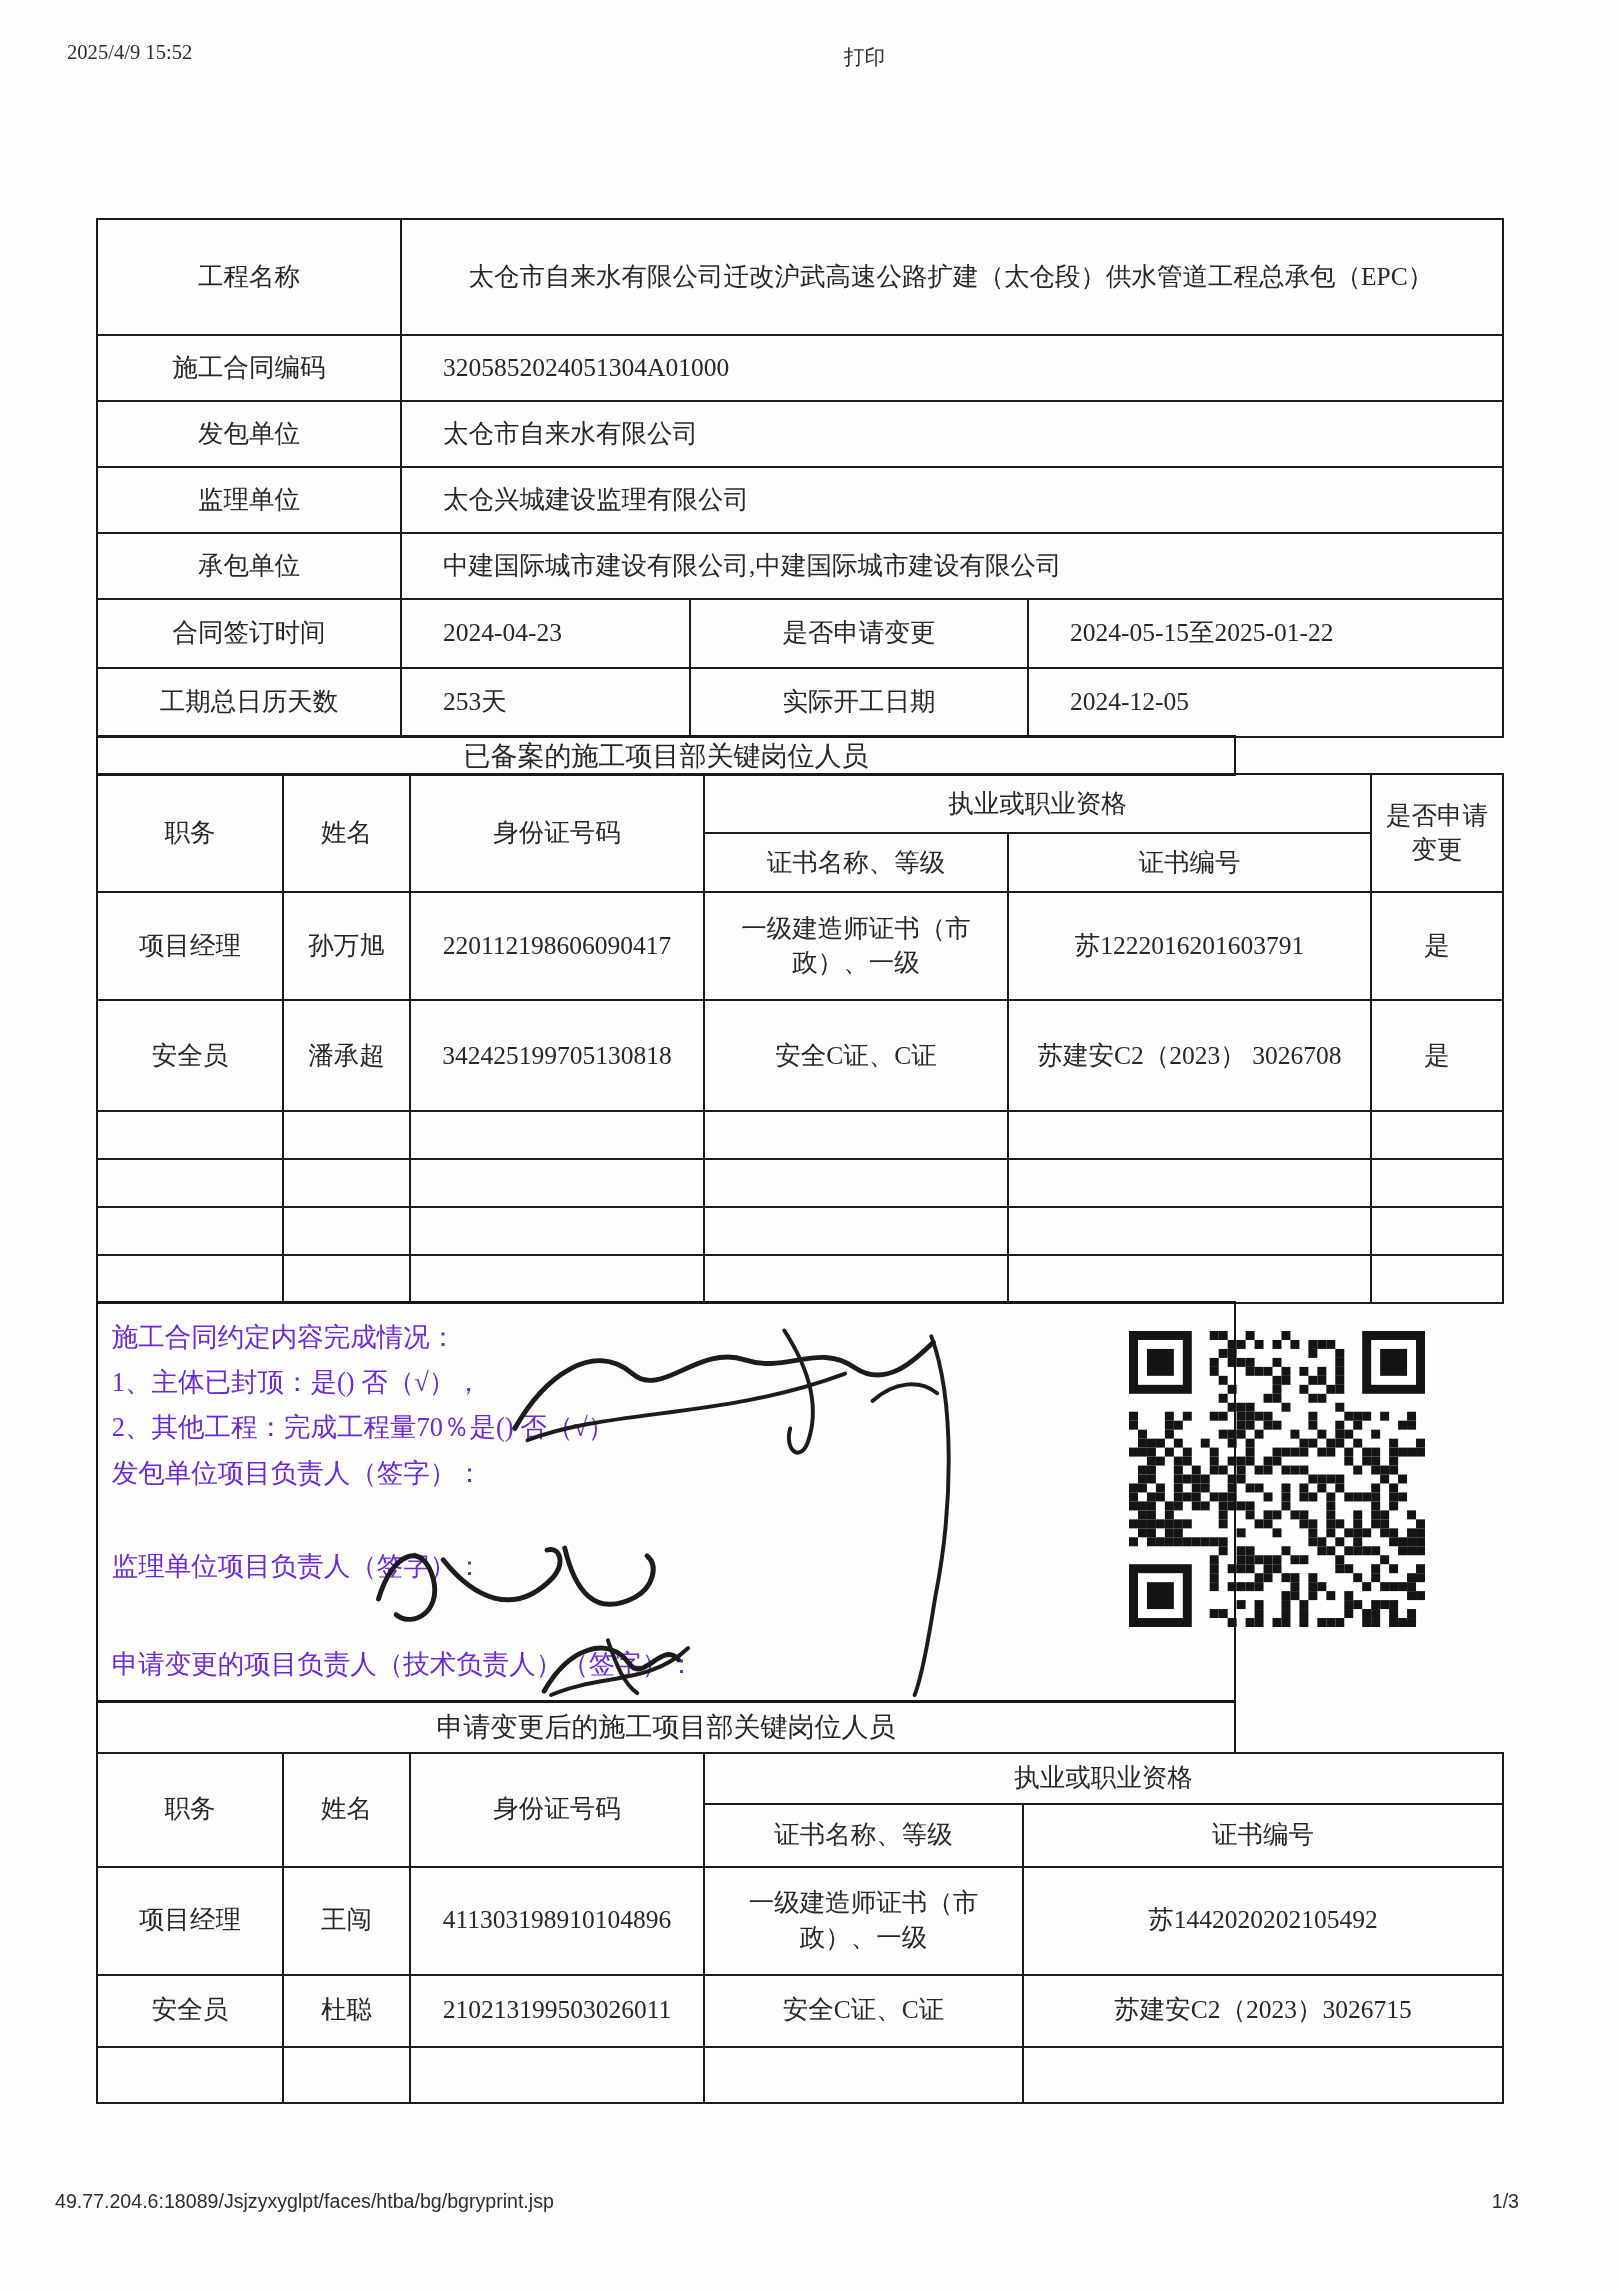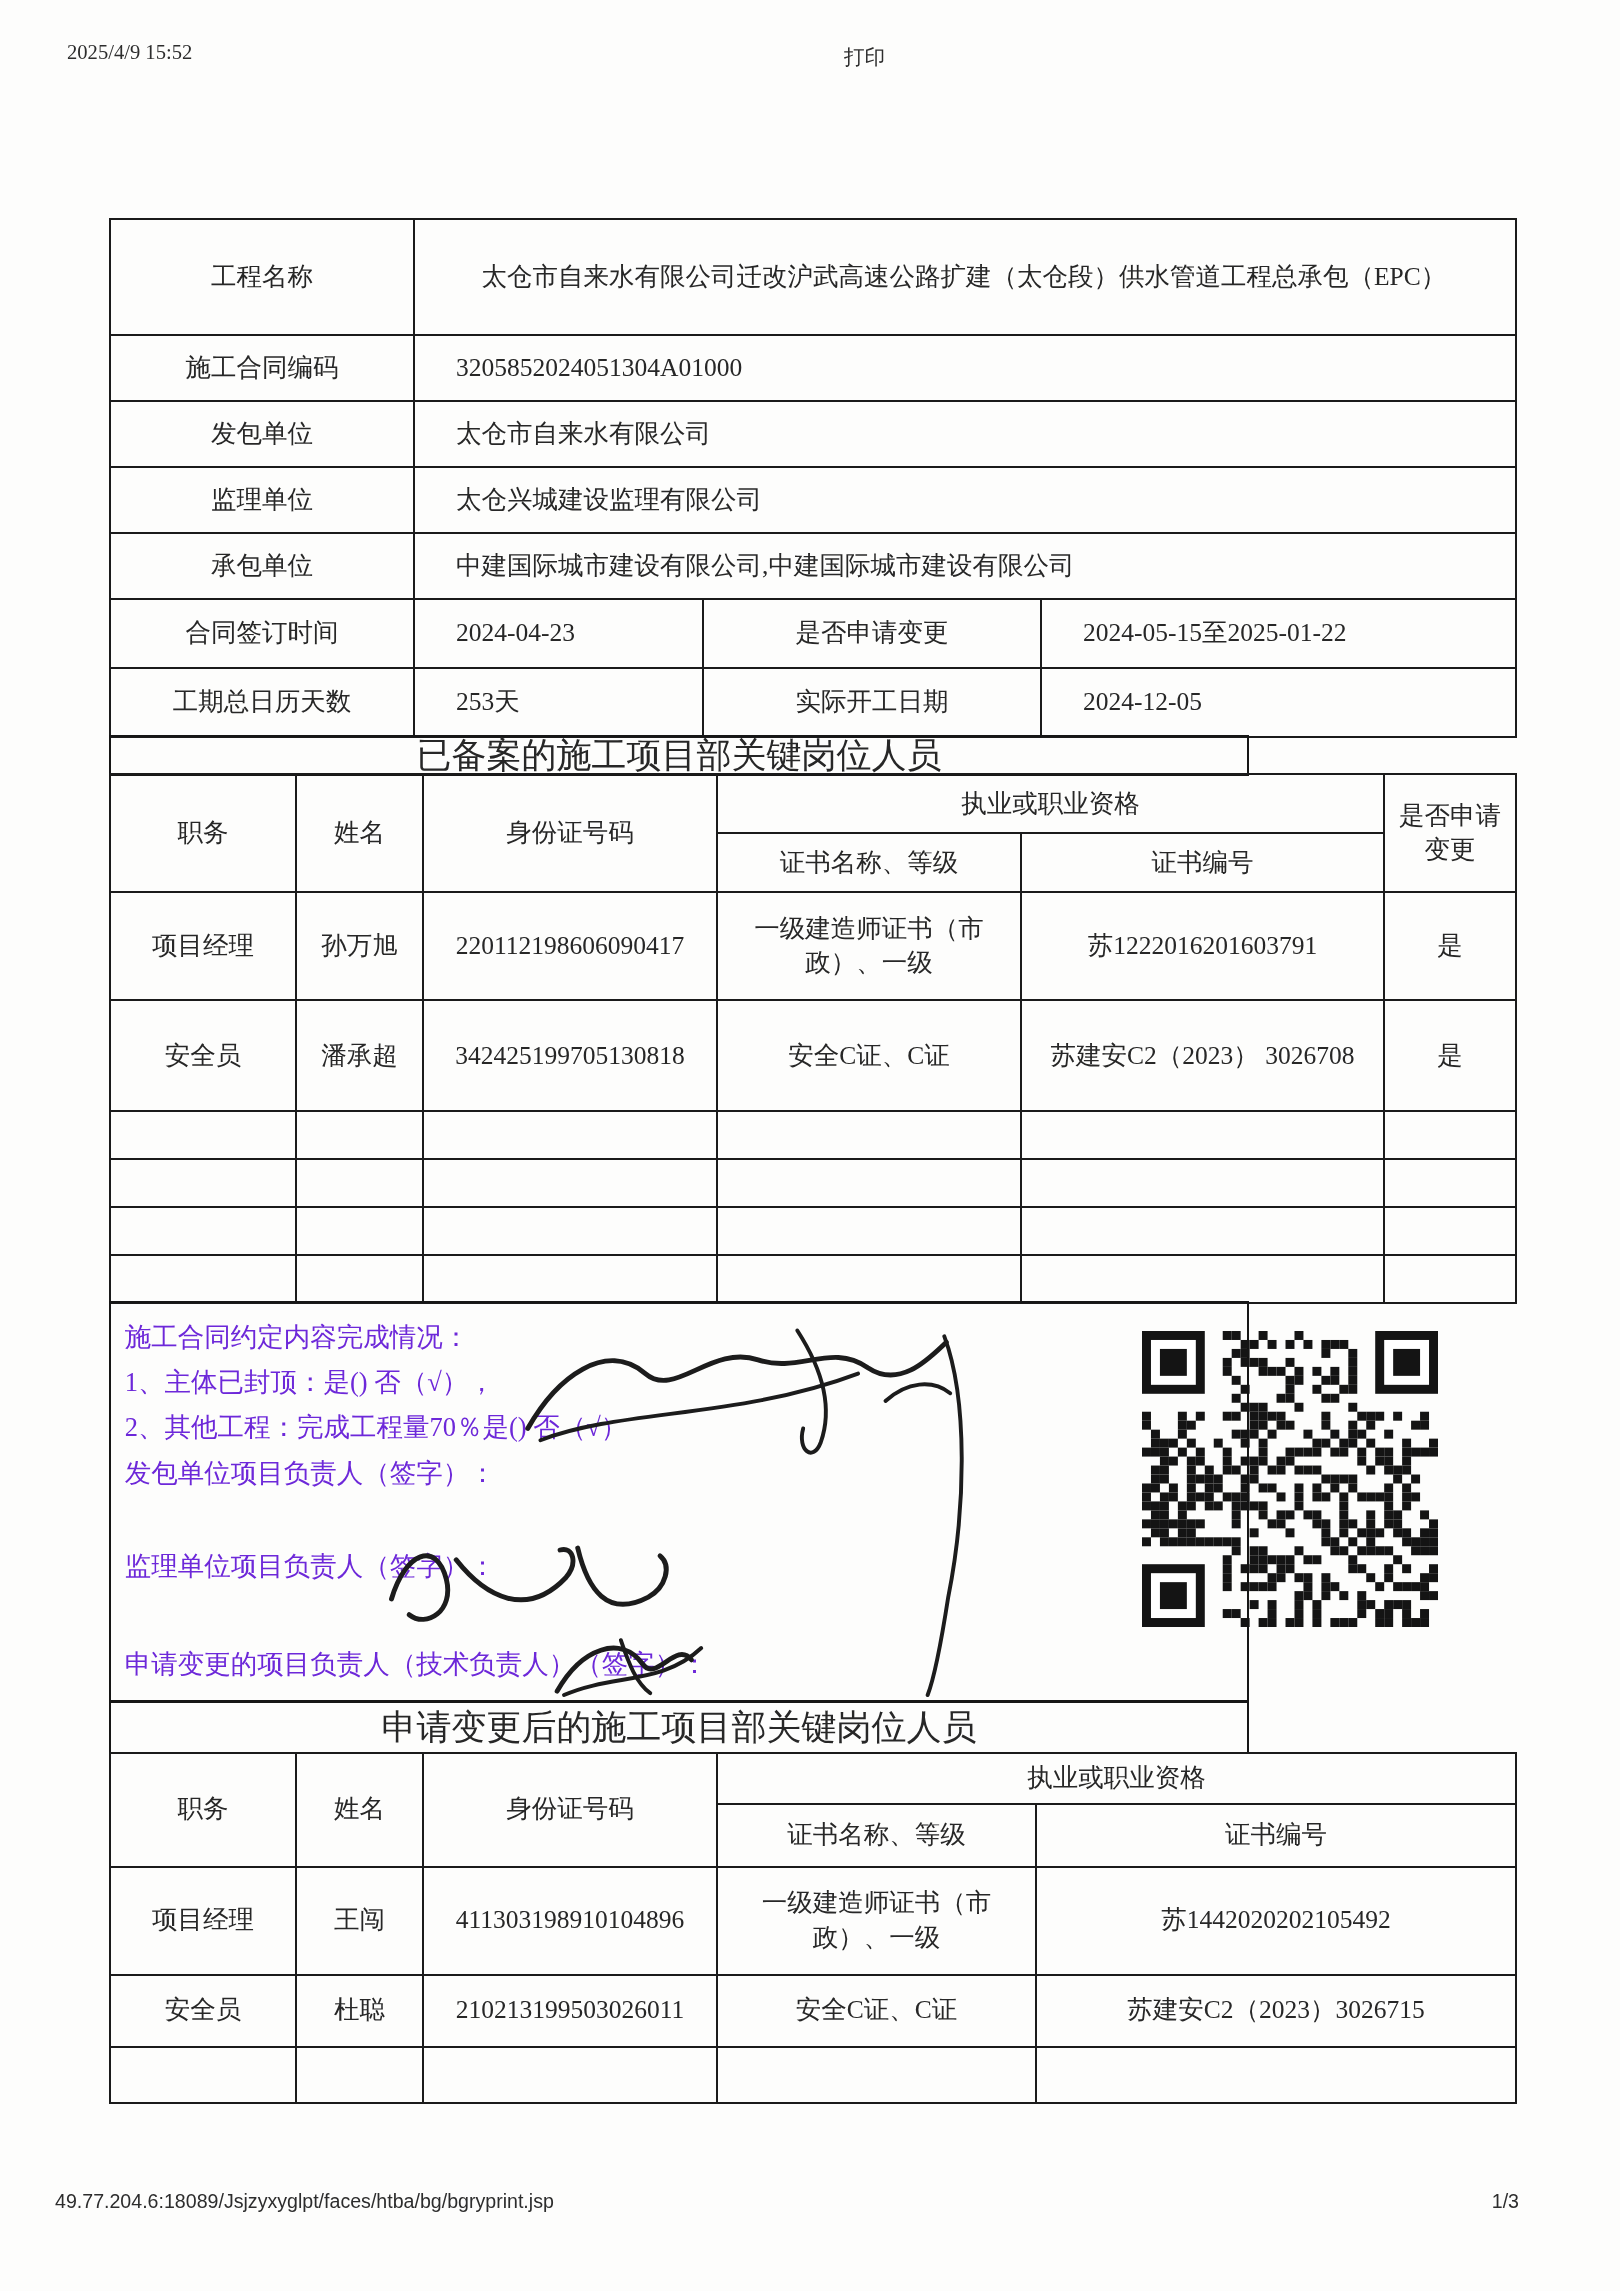--- a/index.html
+++ b/index.html
@@ -6,33 +6,33 @@
   .page{position:relative;width:1620px;height:2292px;background:#fdfdfc;margin:0 auto;overflow:hidden;
         font-family:"Liberation Serif","DejaVu Serif",serif;color:#272727;}
   
   .print-header{position:absolute;top:41px;left:8px;width:100%;height:29px;
         font-family:Liberation Serif, serif;font-size:20.6px;color:#2d2d2d;}
   .ph-left{position:absolute;left:59px;top:0;}
   .ph-center{position:absolute;left:836px;top:2px;}
   .doc-title{position:absolute;top:102px;left:0;width:100%;margin:0;text-align:center;
         font-family:"Liberation Sans","DejaVu Sans",sans-serif;font-size:36px;font-weight:bold;
         letter-spacing:2px;color:#1f1f1f;}
-  .content{position:absolute;top:218px;left:109px;width:1140px;}
+  .content{position:absolute;top:218px;left:96px;width:1140px;}
   table.tbl{width:100%;border-collapse:collapse;table-layout:fixed;
         border:2.9px solid #161616;margin-top:-2.9px;}
   table.tbl:first-child{margin-top:0;}
   .tbl td,.tbl th{border:2px solid #1b1b1b;border-top-width:2.9px;border-bottom-width:2.9px;
         font-size:25.5px;font-weight:normal;padding:3.9px 7.8px;word-break:break-all;line-height:1.35;}
   .lbl{text-align:center;}
   .val{text-align:left;padding-left:41px !important;padding-right:54px !important;font-size:27.4px;margin-left:17px;}
   .indent1{text-indent:25.5px;}
   .cth{text-align:center;}
   .cell-c{text-align:center;}
   .section-bar{width:100%;box-sizing:border-box;border:2.9px solid #161616;margin-top:-2.9px;
-        display:flex;align-items:center;justify-content:center;font-size:35px;color:#272727;}
+        display:flex;align-items:center;justify-content:center;font-size:27px;color:#272727;}
   .bar1{height:41px;}
   .bar2{height:54px;}
   
   .completion{position:relative;width:100%;box-sizing:border-box;height:402px;
         border:2.9px solid #161616;margin-top:-2.9px;}
   .cline{position:absolute;left:13.7px;font-size:26.5px;white-space:nowrap;color:#6d28d9;}
   .cl0{top:15.7px;}
   .cl1{top:61px;}
   .cl2{top:106px;}
   .cl3{top:152px;}

